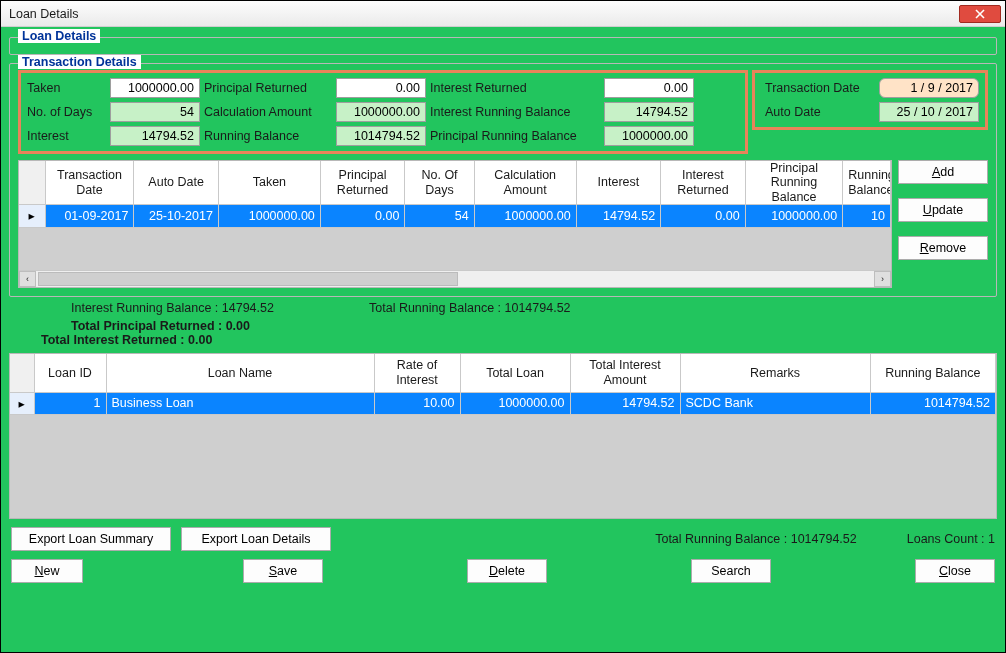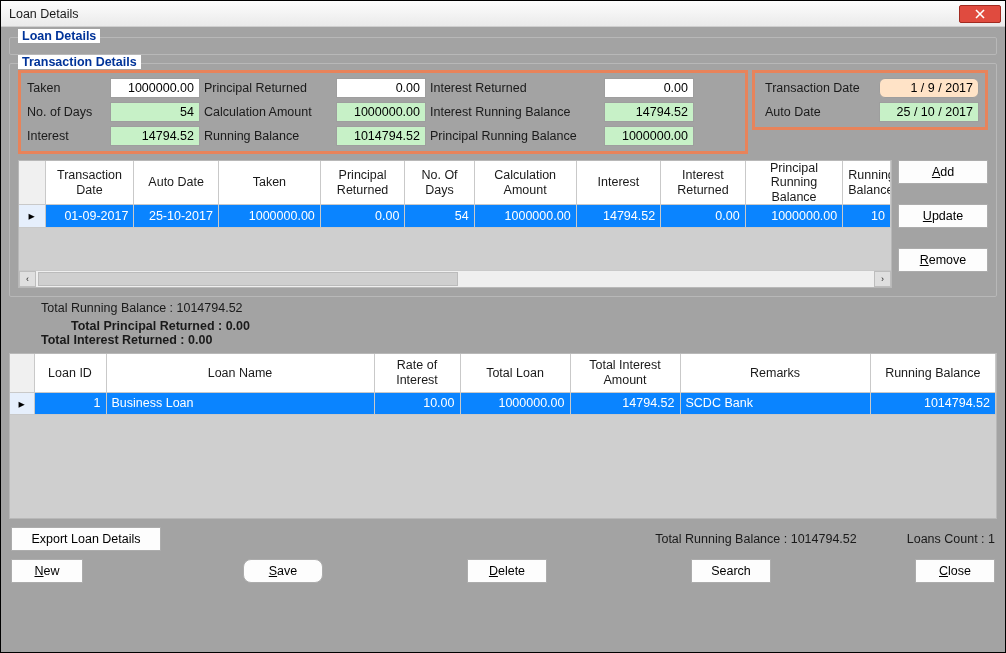--- a/index.html
+++ b/index.html
@@ -25,21 +25,21 @@
   body {
     font-family: "Segoe UI", Tahoma, sans-serif;
     font-size: 12.5px;
     color: var(--text);
     background: #ffffff;
   }
   .window {
     width: 1006px;
     height: 653px;
     border: 1px solid #000;
-    background: #a3a3a3;
+    background: #22c55e;
     display: flex;
     flex-direction: column;
     position: relative;
   }
   
   .titlebar {
     height: 26px;
     background: linear-gradient(#fdfdfd, #eaeaea);
     display: flex;
     align-items: center;
@@ -151,21 +151,21 @@
   
   .grid-wrap { display:flex; gap:6px; margin-top:6px; }
   .grid-outer {
     flex:1;
     border: 1px solid var(--border);
     background:#fff;
     display:flex; flex-direction:column;
     height:128px;
     position:relative;
   }
-  .grid-actions { width:90px; display:flex; flex-direction:column; gap:20px; }
+  .grid-actions { width:90px; display:flex; flex-direction:column; gap:14px; }
   .grid-actions .btn{ width:100%; }
 
   table.grid { border-collapse:collapse; width:100%; table-layout:fixed; font-size:12.5px; }
   table.grid th, table.grid td {
     border-right:1px solid var(--grid-line);
     border-bottom:1px solid var(--grid-line);
     padding: 0 5px;
     height:22px;
     overflow:hidden; white-space:nowrap;
   }
@@ -358,20 +358,21 @@
         </div>
         <div class="grid-actions">
           <button class="btn"><span class="mn">A</span><span>dd</span></button>
           <button class="btn"><span class="mn">U</span><span>pdate</span></button>
           <button class="btn"><span class="mn">R</span><span>emove</span></button>
         </div>
       </div>
     </div>
 
     <div class="status-lines">
+      <span class="c" style="text-align:left; padding-left:60px;">Interest Running Balance : 14794.52</span>
       <span class="c" style="text-align:left; padding-left:30px;">Total Running Balance : 1014794.52</span>
     </div>
     <div class="status-lines2">
       <span class="c"></span>
       <span class="c" style="text-align:left; padding-left:60px;">Total Principal Returned : 0.00</span>
       <span class="c" style="text-align:left; padding-left:30px;">Total Interest Returned : 0.00</span>
     </div>
 
     <div class="sum-grid-outer">
       <table class="grid sum">
@@ -420,32 +421,33 @@
               <td class="right">14794.52</td>
               <td style="text-align:left;">SCDC Bank</td>
               <td class="right">1014794.52</td>
             </tr>
           </tbody>
         </table>
       </div>
     </div>
 
     <div class="footer-row1">
+      <button class="btn" style="min-width:160px;">Export Loan Summary</button>
       <button class="btn" style="min-width:150px;">Export Loan Details</button>
       <span class="spacer"></span>
       <span style="width:40px;"></span>
       <span class="footer-lbl">Total Running Balance : 1014794.52</span>
       <span style="width:30px;"></span>
       <span class="footer-lbl">Loans Count : 1</span>
     </div>
 
     <div class="footer-row2">
       <button class="btn" style="width:72px;"><span class="mn">N</span><span>ew</span></button>
       <span style="width:140px;"></span>
-      <button class="btn" style="width:80px;border-radius:8px;"><span class="mn">S</span><span>ave</span></button>
+      <button class="btn" style="width:80px;"><span class="mn">S</span><span>ave</span></button>
       <span class="spacer"></span>
       <button class="btn" style="width:80px;"><span class="mn">D</span><span>elete</span></button>
       <span class="spacer"></span>
       <button class="btn" style="width:80px;">Search</button>
       <span class="spacer"></span>
       <button class="btn" style="width:80px;"><span class="mn">C</span><span>lose</span></button>
     </div>
 
   </div>
 </div>

